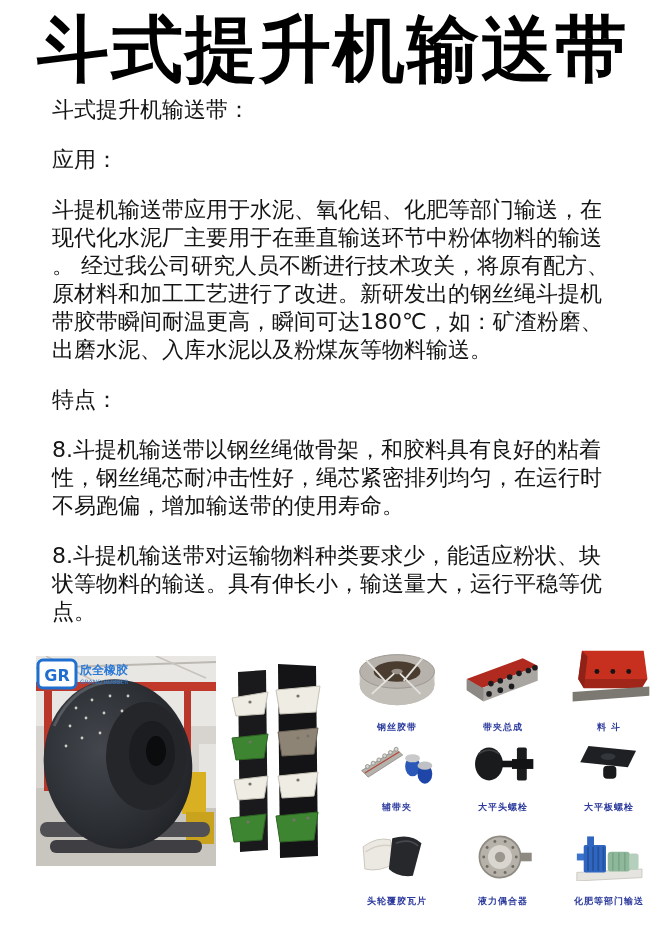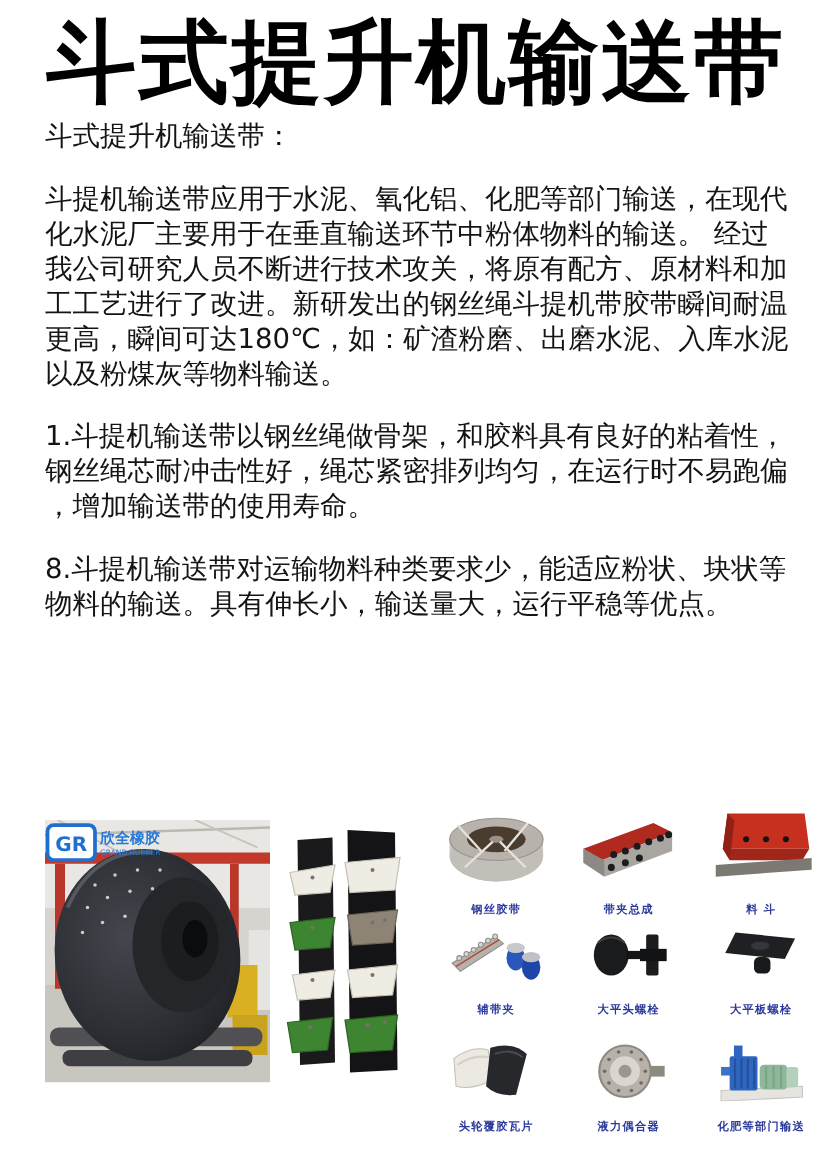--- a/index.html
+++ b/index.html
@@ -2,42 +2,44 @@
 <html><head>
 <meta charset="utf-8">
 <style>
   html,body{margin:0;padding:0;background:#ffffff;}
   body{width:666px;height:930px;position:relative;overflow:hidden;
        font-family:"DejaVu Sans","Liberation Sans",sans-serif;color:#111;}
   .page-title{margin:14px 0 0;text-align:center;font-size:72px;line-height:70px;
        font-weight:700;letter-spacing:2px;color:#000;}
   .content{position:absolute;left:36px;right:34px;top:96px;font-size:22px;
        line-height:28px;color:#141414;word-break:break-all;line-break:anywhere;}
-  .content p{margin:0 0 22px;}
+  .content p{margin:0 16px 22px;}
   .gallery{position:absolute;left:0;top:648px;width:568px;height:270px;}
   .photo-belt{position:absolute;left:36px;top:8px;width:180px;height:210px;}
   .photo-buckets{position:absolute;left:228px;top:14px;width:100px;height:198px;}
   .product-grid{position:absolute;left:344px;top:0;width:318px;
        display:grid;grid-template-columns:1fr 1fr 1fr;grid-template-rows:88px 80px 94px;}
   .cell{margin:0;display:flex;flex-direction:column;align-items:center;justify-content:flex-end;padding-bottom:2px;}
   .plabel{font-size:9px;font-weight:700;color:#2b3a9c;margin-top:14px;letter-spacing:1px;white-space:nowrap;}
   .r1 .thumb{height:58px;}
   .r2 .thumb{height:46px;}
   .r3 .thumb{height:48px;}
   svg{display:block;}
 </style>
 </head>
 <body>
 
 <h1 class="page-title">斗式提升机输送带</h1>
 
 <div class="content">
   <p>斗式提升机输送带：</p>
+  <p>应用：</p>
   <p>斗提机输送带应用于水泥、氧化铝、化肥等部门输送，在现代化水泥厂主要用于在垂直输送环节中粉体物料的输送。 经过我公司研究人员不断进行技术攻关，将原有配方、原材料和加工工艺进行了改进。新研发出的钢丝绳斗提机带胶带瞬间耐温更高，瞬间可达180℃，如：矿渣粉磨、出磨水泥、入库水泥以及粉煤灰等物料输送。</p>
-  <p>1.斗提机输送带以钢丝绳做骨架，和胶料具有良好的粘着性，钢丝绳芯耐冲击性好，绳芯紧密排列均匀，在运行时不易跑偏，增加输送带的使用寿命。</p>
+  <p>特点：</p>
+  <p>8.斗提机输送带以钢丝绳做骨架，和胶料具有良好的粘着性，钢丝绳芯耐冲击性好，绳芯紧密排列均匀，在运行时不易跑偏，增加输送带的使用寿命。</p>
   <p>8.斗提机输送带对运输物料种类要求少，能适应粉状、块状等物料的输送。具有伸长小，输送量大，运行平稳等优点。</p>
 </div>
 
 <div class="gallery">
 
   <svg class="photo-belt" viewBox="0 0 180 210" xmlns="http://www.w3.org/2000/svg">
     <defs>
       <radialGradient id="rollG" cx="40%" cy="40%" r="75%">
         <stop offset="0%" stop-color="#43464c"></stop>
           <stop offset="60%" stop-color="#2c2f34"></stop>

